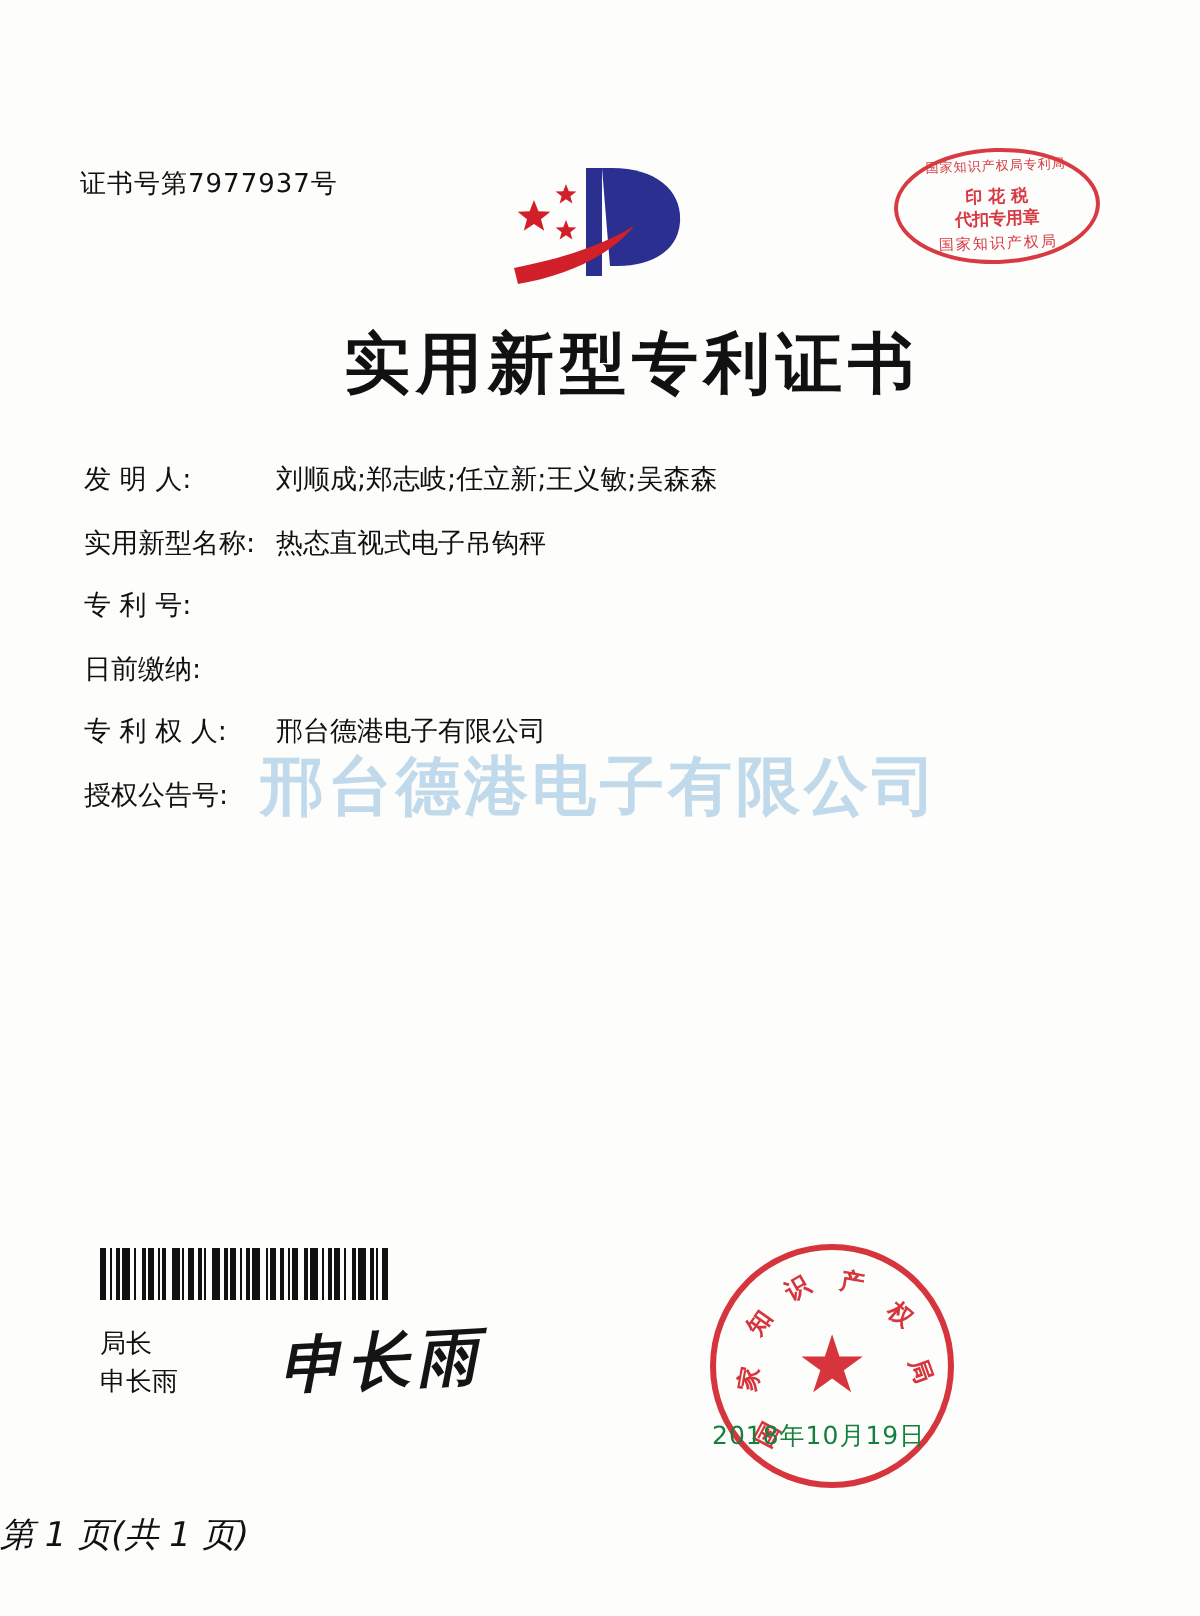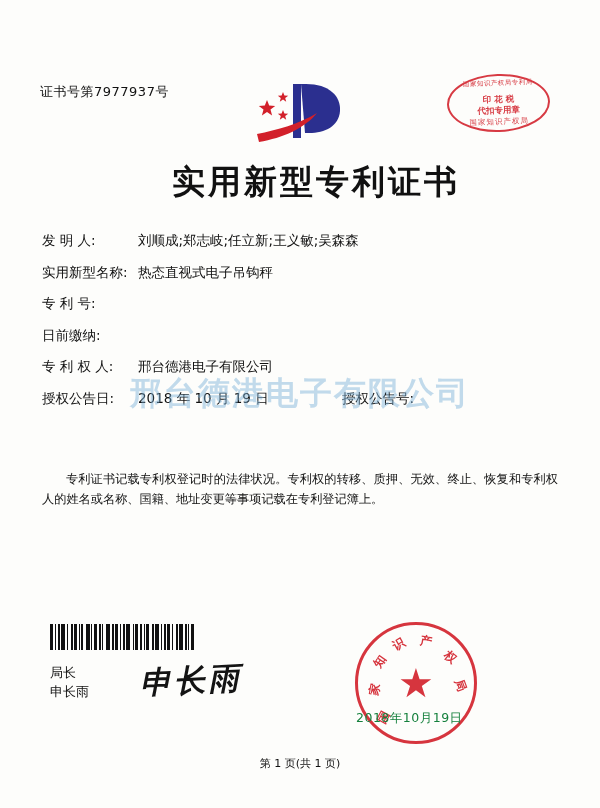--- a/index.html
+++ b/index.html
@@ -245,23 +245,23 @@
     font-size: 12.5px;
     color: #15803d;
     letter-spacing: 0.5px;
   }
 
   .footer {
     position: absolute;
     left: 0;
     top: 756px;
     width: 100%;
-    text-align: center;
-    font-size: 11px;
-    color: #111;
+    font-size: 17px;
+    color: #111;
+    font-style: italic;
   }
 </style>
 </head>
 <body>
 
 <div class="page">
 
   <div class="cert-number">证书号第7977937号</div>
 
   <div class="stamp-top">
@@ -301,34 +301,29 @@
       <div class="field-label">专 利 号:</div>
     </div>
     <div class="field-row">
       <div class="field-label">日前缴纳:</div>
     </div>
     <div class="field-row">
       <div class="field-label">专 利 权 人:</div>
       <div class="field-value">邢台德港电子有限公司</div>
     </div>
     <div class="field-row-split">
-      <div class="split-left">
-        <div class="field-label">授权公告日:</div>
-        <div class="field-value">2018 年 10 月 19 日</div>
-      </div>
       <div class="split-right">
         <div class="field-label">授权公告号:</div>
       </div>
     </div>
   </div>
 
   <div class="watermark">邢台德港电子有限公司</div>
 
   <div class="paragraphs">
-    <p>专利证书记载专利权登记时的法律状况。专利权的转移、质押、无效、终止、恢复和专利权人的姓名或名称、国籍、地址变更等事项记载在专利登记簿上。</p>
   </div>
 
   <div class="barcode">
     <i style="width:3px"></i>
       <i style="width:2px;background:transparent"></i>
     <i style="width:1px"></i>
       <i style="width:2px;background:transparent"></i>
     <i style="width:2px"></i>
       <i style="width:1px;background:transparent"></i>
     <i style="width:4px"></i>

